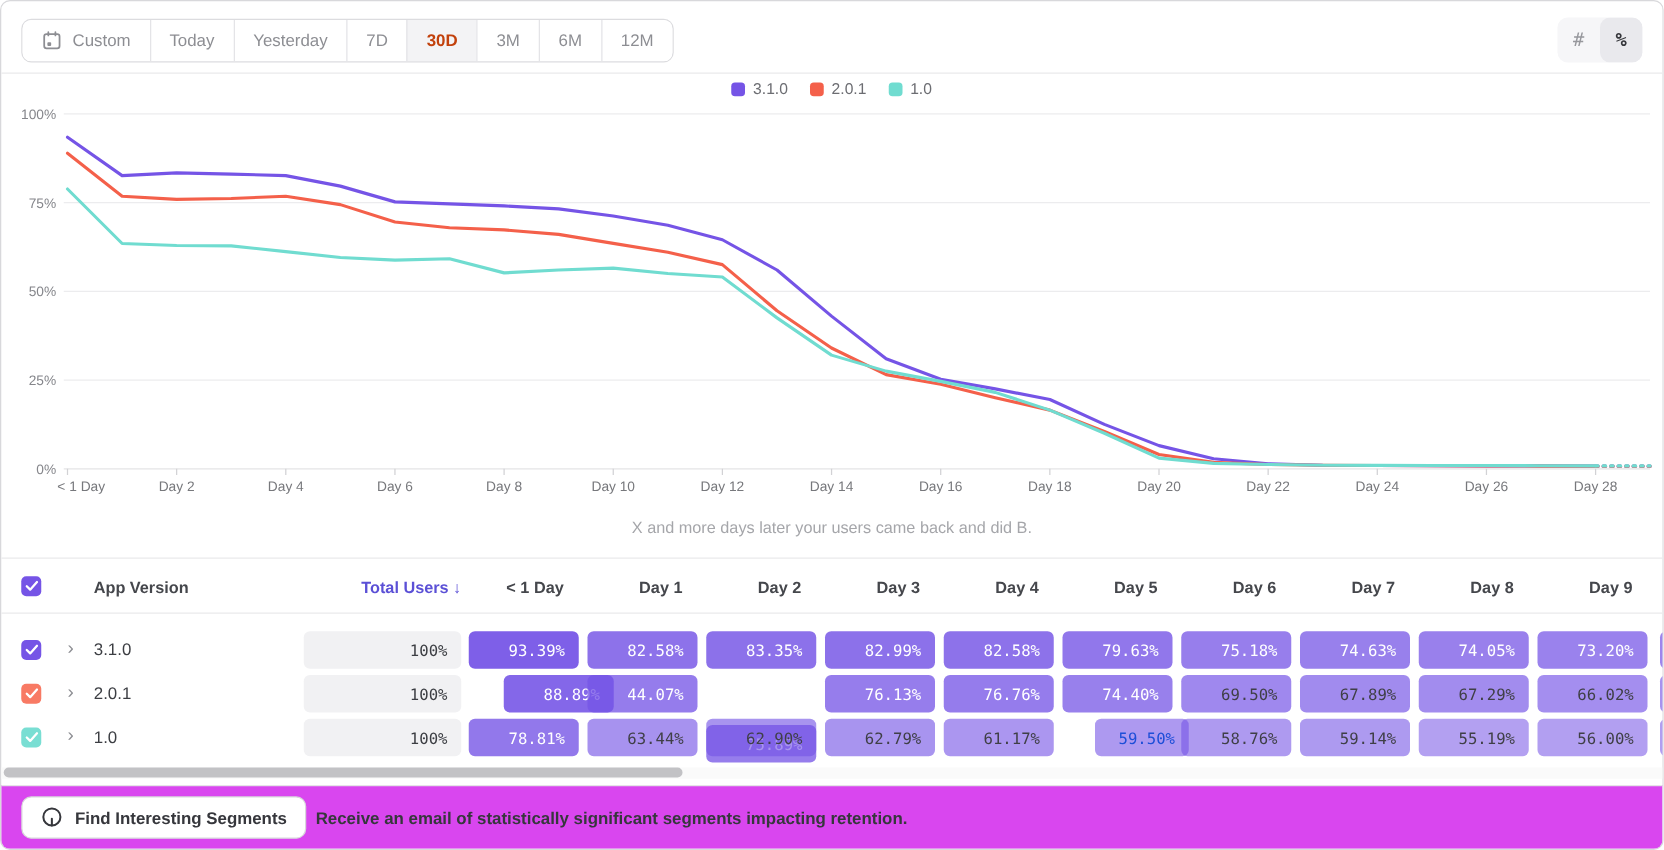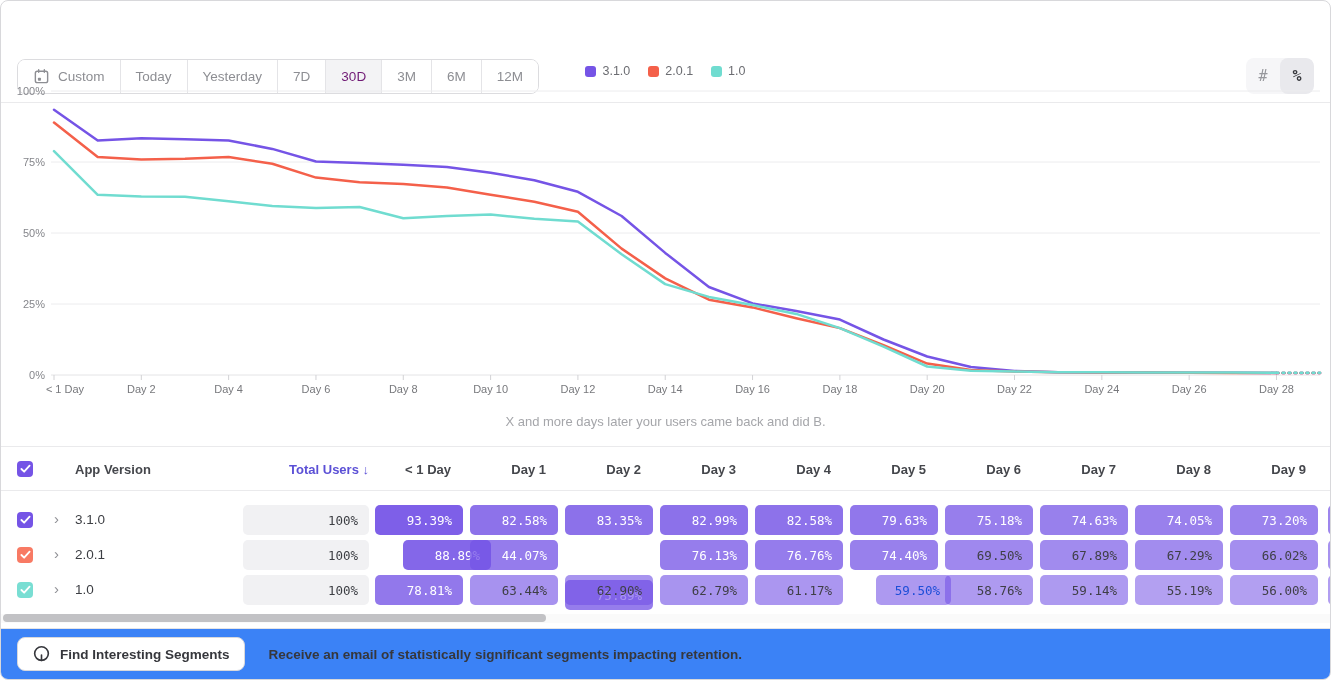--- a/index.html
+++ b/index.html
@@ -3,31 +3,31 @@
 <meta charset="utf-8">
 <style>
   * { margin:0; padding:0; box-sizing:border-box; }
   html,body { background:#fff; }
   body { font-family:"Liberation Sans", sans-serif; -webkit-font-smoothing:antialiased; }
   .card {
     position:relative; width:1331px; height:680px; background:#fff;
     border:1px solid #d8d8db; border-radius:8px; overflow:hidden;
   }
   
-  .toolbar { position:absolute; top:0; left:0; right:0; height:58px; border-bottom:1px solid #eaeaec;margin-top:44px; }
+  .toolbar { position:absolute; top:0; left:0; right:0; height:58px; border-bottom:1px solid #eaeaec; }
   .range-group {
     position:absolute; left:16px; top:14px; display:inline-flex; align-items:stretch;
     border:1px solid #dcdcdf; border-radius:8px; overflow:hidden; height:35px; background:#fff;
   }
   .range-btn {
     display:flex; align-items:center; gap:8px; padding:0 15px; font-size:13.5px; color:#8d8e93;
     border-left:1px solid #e4e4e7; cursor:pointer; white-space:nowrap; background:#fff;
   }
   .range-btn:first-child { border-left:none; }
-  .range-btn.selected { background:#f3f3f5; color:#701a75; font-weight:400; }
+  .range-btn.selected { background:#f3f3f5; color:#c2410c; font-weight:700; }
   .toolbar-right { position:absolute; right:16px; top:13px; display:flex; align-items:center; gap:12px; }
   .mode-group { display:flex; background:#f6f6f8; border-radius:8px; overflow:hidden; }
   .mode-seg { width:34px; height:36px; display:flex; align-items:center; justify-content:center;
     font-size:15px; color:#97989d; cursor:pointer; font-family:"DejaVu Sans Mono", monospace; }
   .mode-seg.selected { background:#e9e9ed; color:#36373c; border-radius:8px; font-weight:700; }
   .chart-type-btn { display:flex; align-items:center; gap:9px; height:37px; padding:0 13px;
     background:#fff; border:1px solid #d8d8db; border-radius:8px; cursor:pointer; }
   .chart-type-btn span { font-size:13.5px; font-weight:700; color:#36373c; }
   
   .legend { position:absolute; top:63px; left:0; right:0; display:flex; justify-content:center; gap:18px; }
@@ -46,22 +46,22 @@
   .hdr-total { color:#5b50d6; text-align:right; cursor:pointer; }
   .tbl-row { position:absolute; left:0; right:0; height:30px; }
   .row-chevron { position:absolute; left:53px; top:5px; font-size:15px; color:#8e8f94; cursor:pointer; }
   .row-label { position:absolute; left:74px; top:7px; font-size:13.5px; color:#3c3e43; }
   .cell { position:absolute; height:30px; border-radius:5px; display:flex; align-items:center;
     justify-content:flex-end; padding-right:11px; font-family:"DejaVu Sans Mono", monospace; font-size:12.5px; }
   .cell-total { left:242px; width:126px; background:#f1f1f3; color:#3c3e43; }
   
   .hscroll { position:absolute; top:613px; left:0; right:0; height:9px; background:#fafafa; }
   .hscroll-thumb { position:absolute; left:2px; top:0; width:543px; height:8px; background:#c2c2c5; border-radius:4px; }
-  .footer { position:absolute; left:0; right:0; bottom:0; height:51px; background:#3b82f6;
-    border-top:1px solid #e4e4e6; display:flex; align-items:center; padding:0 16px; gap:24px; }
+  .footer { position:absolute; left:0; right:0; bottom:0; height:51px; background:#d946ef;
+    border-top:1px solid #e4e4e6; display:flex; align-items:center; padding:0 16px; gap:8px; }
   .find-btn { display:flex; align-items:center; gap:9px; height:34px; padding:0 14px; background:#fff;
     border:1px solid #d8d8db; border-radius:8px; cursor:pointer; font-size:13.5px; font-weight:600; color:#36373c;
     font-family:"Liberation Sans", sans-serif; }
   .footer-msg { font-size:13.5px; font-weight:700; color:#36373c; }
 </style>
 </head>
 <body>
 
 <div class="card">
 

